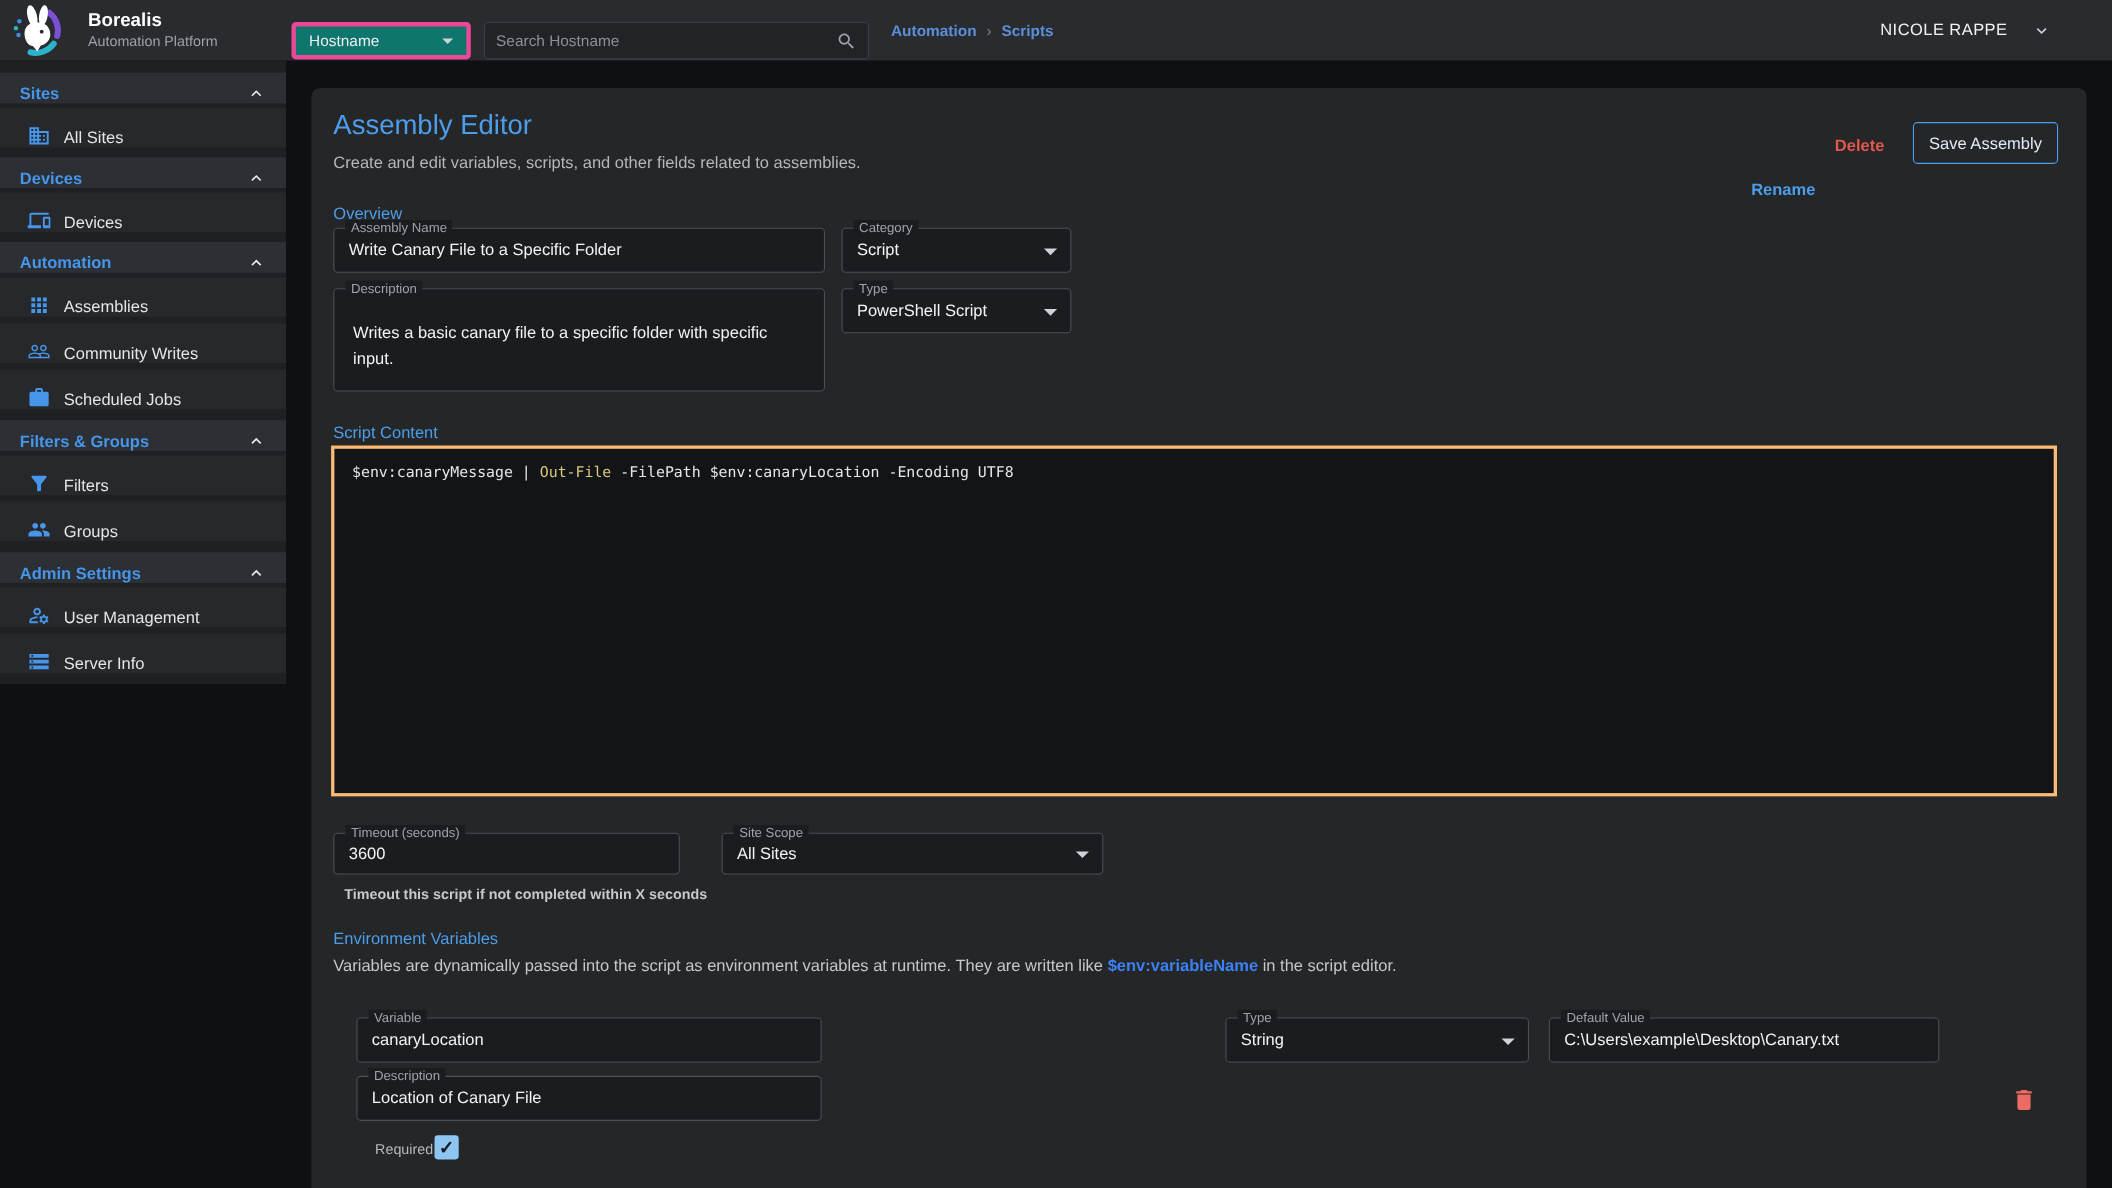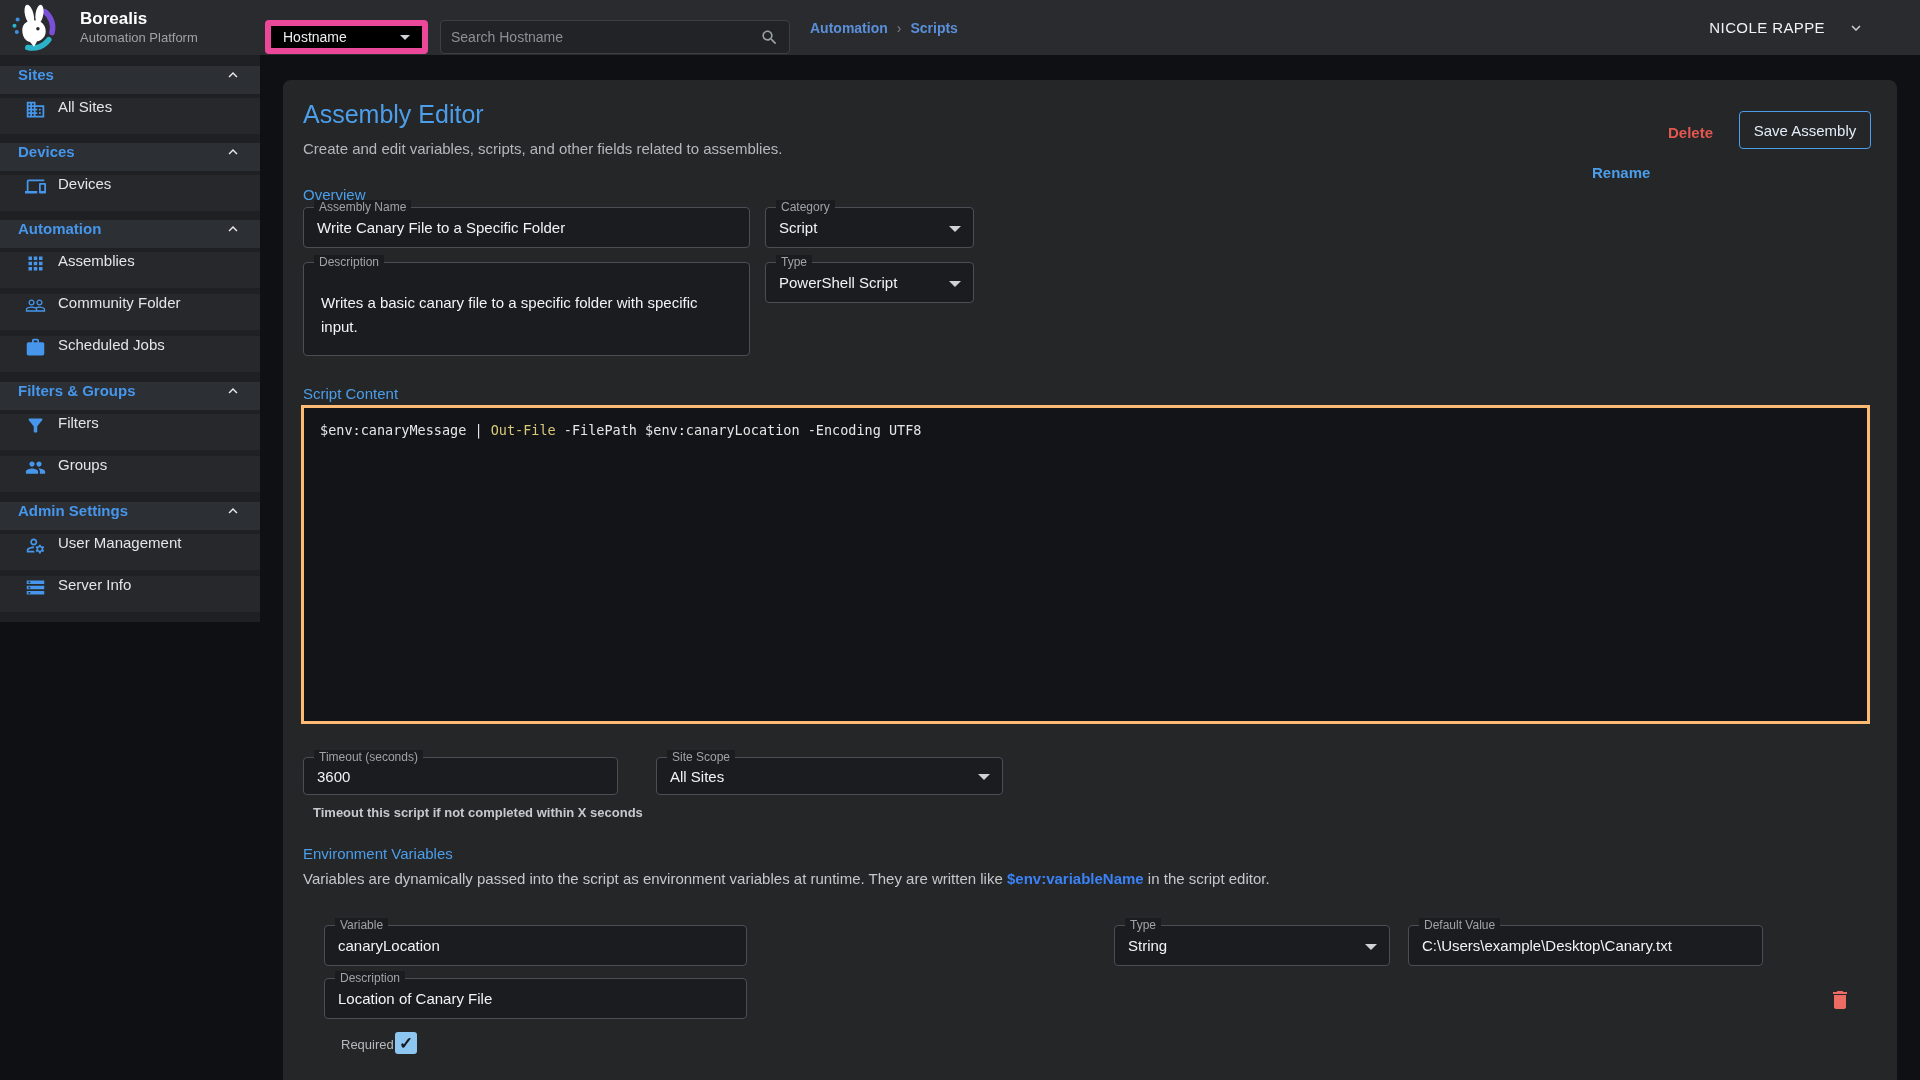--- a/index.html
+++ b/index.html
@@ -5,38 +5,38 @@
   * { margin:0; padding:0; box-sizing:border-box; }
   html,body { width:1920px; height:1080px; overflow:hidden; background:#0e1013;
     font-family:"Liberation Sans", sans-serif; -webkit-font-smoothing:antialiased; }
 
   
   .topbar { position:absolute; left:0; top:0; width:1920px; height:55px; background:#292b2f; }
   .logo-wrap { position:absolute; left:8px; top:3px; width:52px; height:50px; }
   .brand-name { position:absolute; left:80px; top:9px; font-size:17px; font-weight:700; color:#ffffff; }
   .brand-sub  { position:absolute; left:80px; top:30px; font-size:13px; color:#9ea1a6; }
   .hostname-select { position:absolute; left:265px; top:20px; width:163px; height:34px;
-    background:#000000; border:6px solid #ec4899; border-radius:4px; display:flex; align-items:center;
+    background:#0f766e; border:4px solid #ec4899; border-radius:4px; display:flex; align-items:center;
     padding:0 12px; color:#eceef0; font-size:14px; cursor:pointer; }
   .hostname-select .caret { margin-left:auto; width:0; height:0; border-left:5px solid transparent;
     border-right:5px solid transparent; border-top:5px solid #cfd2d6; }
   .search-box { position:absolute; left:440px; top:20px; width:350px; height:34px;
     background:#212327; border:1px solid #3c4045; border-radius:4px; display:flex; align-items:center; padding:0 10px; }
   .search-box input { flex:1; background:transparent; border:none; outline:none; color:#e8eaed; font-size:14px;
     font-family:"Liberation Sans", sans-serif; }
   .search-box input::placeholder { color:#8c9096; }
   .breadcrumb { position:absolute; left:810px; top:0; height:55px; display:flex; align-items:center; gap:9px; font-size:14px; font-weight:700; }
   .breadcrumb .crumb { color:#5b8fd9; cursor:pointer; }
   .breadcrumb .sep { color:#7d8187; font-weight:400; }
   .user-menu { position:absolute; right:55px; top:0; height:55px; display:flex; align-items:center; gap:22px; cursor:pointer; }
   .user-name { color:#f1f2f4; font-size:15px; letter-spacing:.4px; }
 
   
   .sidebar { position:absolute; left:0; top:55px; width:260px; height:567px; background:#1e2023; }
-  .side-row { position:absolute; left:0; width:260px; display:flex; align-items:flex-start; }
+  .side-row { position:absolute; left:0; width:260px; display:flex; align-items:flex-end; }
   .side-header { height:28px; background:#2c2f33; padding:0 18px; font-size:15px; font-weight:700; color:#4696ec; cursor:pointer; }
   .side-header .chev { margin-left:auto; display:flex; }
   .side-item { height:36px; background:#26282b; padding:0 18px 0 24px; font-size:15px; color:#e3e5e8; cursor:pointer; }
   .side-item .ic { width:22px; height:22px; margin-right:12px; display:flex; align-items:center; justify-content:center; color:#4696ec; flex:0 0 22px; }
   svg.mi { width:21px; height:21px; fill:currentColor; }
 
   
   .card { position:absolute; left:283px; top:80px; width:1614px; height:1020px; background:#242628; border-radius:8px; }
   .page-title { position:absolute; left:20px; top:20px; font-size:25px; color:#4c9eea; }
   .page-sub   { position:absolute; left:20px; top:60px; font-size:15px; color:#b5b7ba; }
@@ -173,21 +173,21 @@
         </svg>
       </span>
     <span>Assemblies</span>
   </div>
   <div class="side-row side-item" style="top:239px;">
     <span class="ic">
         <svg class="mi" viewBox="0 0 24 24">
           <path d="M16.5 13c-1.2 0-3.07.34-4.5 1-1.43-.67-3.3-1-4.5-1C5.33 13 1 14.08 1 16.25V19h22v-2.75c0-2.17-4.33-3.25-6.5-3.25zm-4 4.5h-10v-1.25c0-.54 2.56-1.75 5-1.75s5 1.21 5 1.75v1.25zm9 0H14v-1.25c0-.46-.2-.86-.52-1.22.88-.3 1.96-.53 3.02-.53 2.44 0 5 1.21 5 1.75v1.25zM7.5 12c1.93 0 3.5-1.57 3.5-3.5S9.43 5 7.5 5 4 6.57 4 8.5 5.57 12 7.5 12zm0-5.5c1.1 0 2 .9 2 2s-.9 2-2 2-2-.9-2-2 .9-2 2-2zm9 5.5c1.93 0 3.5-1.57 3.5-3.5S18.43 5 16.5 5 13 6.57 13 8.5s1.57 3.5 3.5 3.5zm0-5.5c1.1 0 2 .9 2 2s-.9 2-2 2-2-.9-2-2 .9-2 2-2z"></path>
         </svg>
       </span>
-    <span>Community Folder</span>
+    <span>Community Writes</span>
   </div>
   <div class="side-row side-item" style="top:281px;">
     <span class="ic">
         <svg class="mi" viewBox="0 0 24 24">
           <path d="M20 6h-4V4c0-1.11-.89-2-2-2h-4c-1.11 0-2 .89-2 2v2H4c-1.11 0-1.99.89-1.99 2L2 19c0 1.11.89 2 2 2h16c1.11 0 2-.89 2-2V8c0-1.11-.89-2-2-2zm-6 0h-4V4h4v2z"></path>
         </svg>
       </span>
     <span>Scheduled Jobs</span>
   </div>
 

